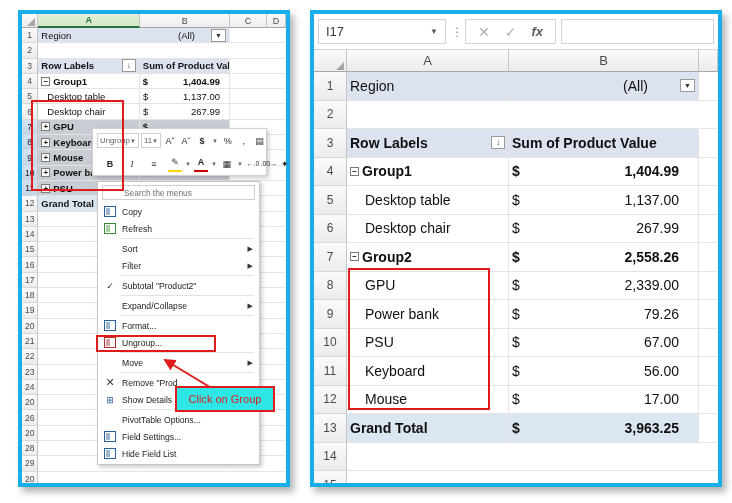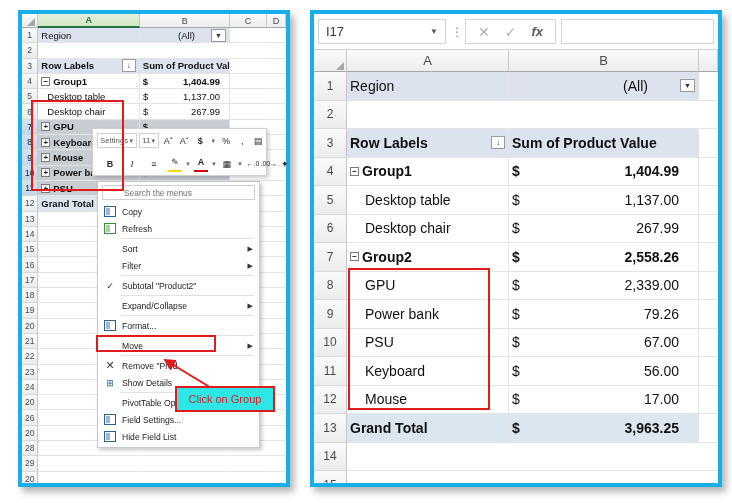--- a/index.html
+++ b/index.html
@@ -667,21 +667,21 @@
           <div class="cell blank" style="width: 162px;"></div>
           <div class="cell blank" style="width: 190px;"></div>
           <div class="cell blank" style="width: 19px;"></div>
         </div>
       </div>
   </div>
 
   <div id="minibar">
     <div class="mb-row">
       <div class="mb-fontbox">
-        <span class="v">Settings</span>
+        <span class="v">Ungroup</span>
         <span class="c">▼</span>
       </div>
       <div class="mb-fontbox mb-sizebox">
         <span class="v">11</span>
         <span class="c">▼</span>
       </div>
       <div class="mb-btn">Aˆ</div>
       <div class="mb-btn">Aˇ</div>
       <div class="mb-btn mb-bold">$</div>
       <div class="mb-sep">▼</div>
@@ -746,20 +746,26 @@
           <span class="mi-label">Expand/Collapse</span>
           <span class="mi-arrow">▶</span>
         </div>
         <div class="msep"></div>
         <div class="mi">
           <span class="mi-ico">
             <span class="ico-box ico-blue"></span>
           </span>
           <span class="mi-label">Format...</span>
         </div>
+        <div class="mi">
+          <span class="mi-ico">
+            <span class="ico-box ico-red"></span>
+          </span>
+          <span class="mi-label">Ungroup...</span>
+        </div>
         <div class="msep"></div>
         <div class="mi">
           <span class="mi-ico"></span>
           <span class="mi-label">Move</span>
           <span class="mi-arrow">▶</span>
         </div>
         <div class="msep"></div>
         <div class="mi">
           <span class="mi-ico">
             <span style="font-size:11px;color:#3a3a3a;">✕</span>

